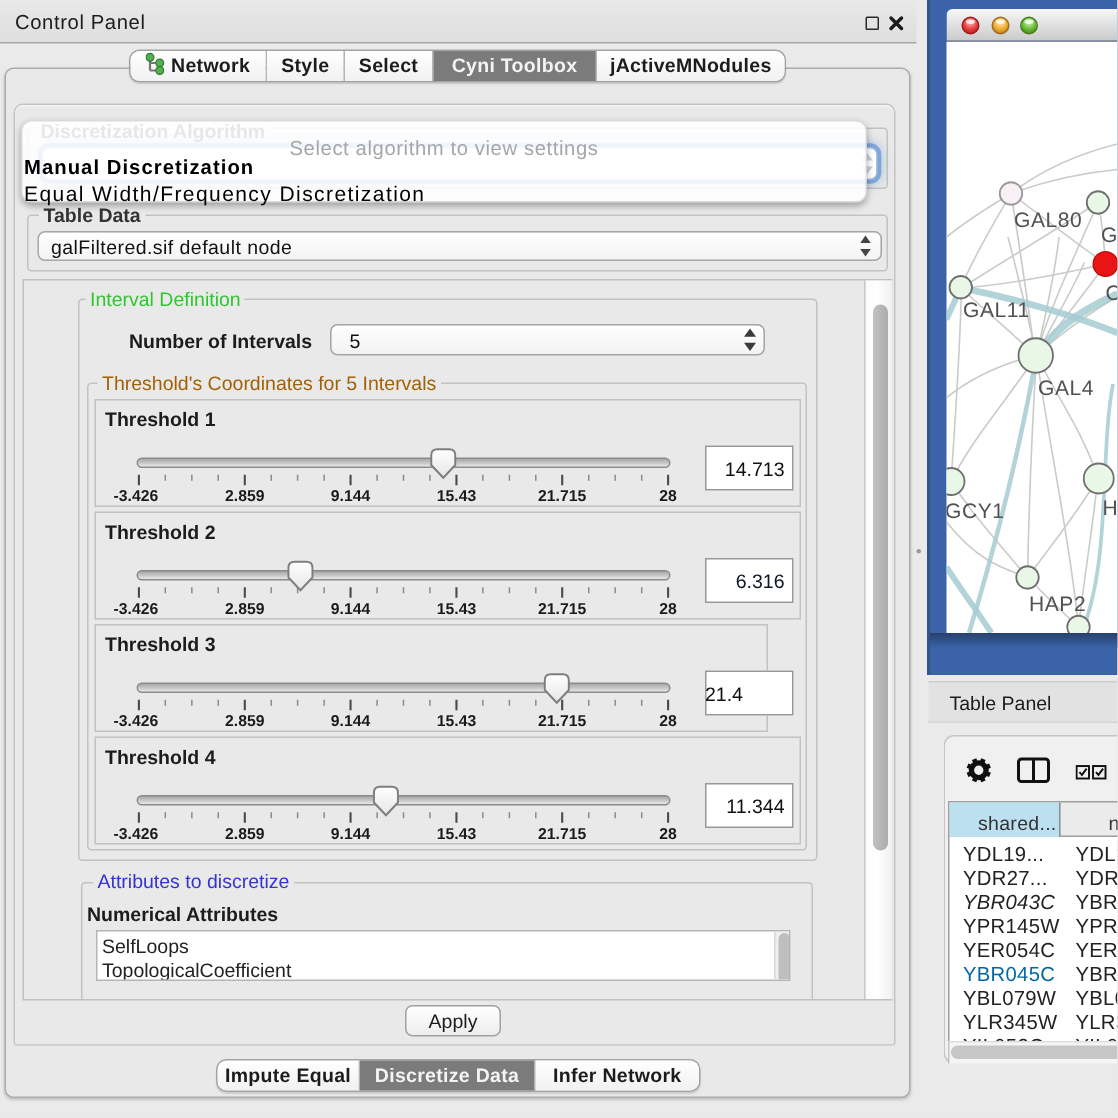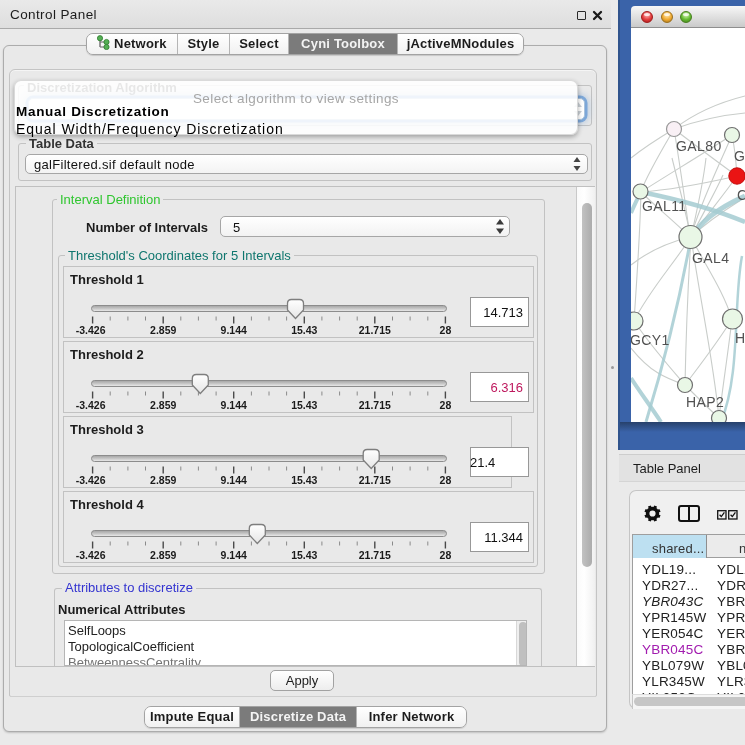--- a/index.html
+++ b/index.html
@@ -39,21 +39,21 @@
 <div class="grp" style="left:52px;top:199px;width:493px;height:375px;"></div>
 <div class="gtitle" style="left:57px;top:193px;color:#2FC62F;">Interval Definition</div>
 <div class="txt" style="left:86px;top:220px;font-size:13px;font-weight:bold;color:#1C1C1C;">Number of Intervals</div>
 <div class="ab" style="left:220px;top:216px;width:290px;height:21px;background:linear-gradient(#FFFFFF,#F2F2F2);border:1px solid #A6A6A6;border-radius:5px;"></div>
 <div class="txt" style="left:233px;top:220px;font-size:13px;color:#111;">5</div>
 <svg class="ab" style="left:494px;top:218px;" width="12" height="17">
       <path d="M6,1 L10,6.5 L2,6.5 Z" fill="#3A3A3A"></path>
       <path d="M6,16 L10,10.5 L2,10.5 Z" fill="#3A3A3A"></path>
     </svg>
 <div class="grp" style="left:58px;top:255px;width:480px;height:312px;"></div>
-<div class="gtitle" style="left:65px;top:249px;color:#0f766e;">Threshold's Coordinates for 5 Intervals</div>
+<div class="gtitle" style="left:65px;top:249px;color:#a16207;">Threshold's Coordinates for 5 Intervals</div>
 <svg width="0" height="0" style="position:absolute">
       <defs>
         <linearGradient id="tg" x1="0" y1="0" x2="0" y2="1">
           <stop offset="0" stop-color="#A2A2A2"></stop>
           <stop offset="0.55" stop-color="#C9C9C9"></stop>
           <stop offset="1" stop-color="#EFEFEF"></stop>
         </linearGradient>
         <linearGradient id="thg" x1="0" y1="0" x2="0" y2="1">
           <stop offset="0" stop-color="#FFFFFF"></stop>
           <stop offset="1" stop-color="#E6E6E6"></stop>
@@ -123,21 +123,21 @@
         <line x1="381.4" y1="49.5" x2="381.4" y2="56.5" stroke="#4A4A4A" stroke-width="1.4"></line>
         <text x="26.6" y="67" font-size="10.5" font-weight="bold" fill="#1A1A1A" text-anchor="middle" font-family="Liberation Sans,sans-serif">-3.426</text>
         <text x="99.2" y="67" font-size="10.5" font-weight="bold" fill="#1A1A1A" text-anchor="middle" font-family="Liberation Sans,sans-serif">2.859</text>
         <text x="169.7" y="67" font-size="10.5" font-weight="bold" fill="#1A1A1A" text-anchor="middle" font-family="Liberation Sans,sans-serif">9.144</text>
         <text x="240.3" y="67" font-size="10.5" font-weight="bold" fill="#1A1A1A" text-anchor="middle" font-family="Liberation Sans,sans-serif">15.43</text>
         <text x="310.8" y="67" font-size="10.5" font-weight="bold" fill="#1A1A1A" text-anchor="middle" font-family="Liberation Sans,sans-serif">21.715</text>
         <text x="381.4" y="67" font-size="10.5" font-weight="bold" fill="#1A1A1A" text-anchor="middle" font-family="Liberation Sans,sans-serif">28</text>
         <path d="M 128.3,36.5 L 128.3,36.5 Q 128.3,32.5 132.3,32.5 L 140.3,32.5 Q 144.3,32.5 144.3,36.5 L 144.3,43 L 136.3,51.5 L 128.3,43 Z" fill="url(#thg)" stroke="#7E7E7E" stroke-width="1.3"></path>
       </svg>
 <div class="ab" style="left:406px;top:30px;width:59px;height:30px;background:#FFF;border:1px solid #989898;"></div>
-<div class="txt" style="left:406px;top:38px;width:53px;text-align:right;font-size:13px;color:#be185d;">6.316</div>
+<div class="txt" style="left:406px;top:38px;width:53px;text-align:right;font-size:13px;color:#0f172a;">6.316</div>
 </div>
 <div class="ab" style="left:63px;top:416px;width:449px;height:72px;border:1px solid #C2C2C2;">
 <div class="txt" style="left:6px;top:5px;font-size:13px;font-weight:bold;color:#1C1C1C;">Threshold 3</div>
 <svg width="470" height="72" style="position:absolute;left:0;top:0;">
         <rect x="27.5" y="38.5" width="355" height="6" rx="3" fill="url(#tg)" stroke="#8C8C8C" stroke-width="1"></rect>
         <line x1="28.6" y1="49.5" x2="28.6" y2="56.5" stroke="#4A4A4A" stroke-width="1.4"></line>
         <line x1="46.2" y1="49.5" x2="46.2" y2="53.5" stroke="#8A8A8A" stroke-width="1"></line>
         <line x1="63.9" y1="49.5" x2="63.9" y2="53.5" stroke="#8A8A8A" stroke-width="1"></line>
         <line x1="81.5" y1="49.5" x2="81.5" y2="53.5" stroke="#8A8A8A" stroke-width="1"></line>
         <line x1="99.2" y1="49.5" x2="99.2" y2="56.5" stroke="#4A4A4A" stroke-width="1.4"></line>
@@ -200,21 +200,21 @@
         <text x="310.8" y="67" font-size="10.5" font-weight="bold" fill="#1A1A1A" text-anchor="middle" font-family="Liberation Sans,sans-serif">21.715</text>
         <text x="381.4" y="67" font-size="10.5" font-weight="bold" fill="#1A1A1A" text-anchor="middle" font-family="Liberation Sans,sans-serif">28</text>
         <path d="M 185.3,36.5 L 185.3,36.5 Q 185.3,32.5 189.3,32.5 L 197.3,32.5 Q 201.3,32.5 201.3,36.5 L 201.3,43 L 193.3,51.5 L 185.3,43 Z" fill="url(#thg)" stroke="#7E7E7E" stroke-width="1.3"></path>
       </svg>
 <div class="ab" style="left:406px;top:30px;width:59px;height:30px;background:#FFF;border:1px solid #989898;"></div>
 <div class="txt" style="left:406px;top:38px;width:53px;text-align:right;font-size:13px;color:#111;">11.344</div>
 </div>
 <div class="grp" style="left:54px;top:588px;width:488px;height:78px;border-bottom:none;border-bottom-left-radius:0;border-bottom-right-radius:0;"></div>
 <div class="gtitle" style="left:62px;top:581px;color:#3434D0;">Attributes to discretize</div>
 <div class="txt" style="left:58px;top:602px;font-size:13px;font-weight:bold;color:#1C1C1C;">Numerical Attributes</div>
-<div class="ab" style="left:64px;top:620px;width:463px;height:46px;background:#FFF;border:1px solid #B5B5B5;overflow:hidden;">
+<div class="ab" style="left:64px;top:620px;width:463px;height:34px;background:#FFF;border:1px solid #B5B5B5;overflow:hidden;">
       <div class="txt" style="left:3px;top:2px;font-size:13px;color:#222;">SelfLoops</div>
       <div class="txt" style="left:3px;top:18px;font-size:13px;color:#222;">TopologicalCoefficient</div>
       <div class="txt" style="left:3px;top:34px;font-size:13px;color:#737373;">BetweennessCentrality</div>
       <div class="ab" style="left:451px;top:0;width:12px;height:46px;background:#EFEFEF;border-left:1px solid #D8D8D8;"></div>
       <div class="ab" style="left:454px;top:1px;width:8px;height:44px;background:#BFBFBF;border-radius:4px;"></div>
     </div>
 <div class="ab" style="left:16px;top:666px;width:560px;height:2px;background:#E9E9E9;border-top:1px solid #C0C0C0;"></div>
 <div class="ab" style="left:270px;top:670px;width:64px;height:21px;background:linear-gradient(#FFFFFF,#EDEDED);border:1px solid #A2A2A2;border-radius:5px;text-align:center;font-size:13px;color:#1C1C1C;line-height:19px;">Apply</div>
 <div class="ab" style="left:10px;top:696px;width:586px;height:1px;background:#CFCFCF;"></div>
 <div class="ab" style="left:144px;top:706px;width:323px;height:22px;border:1px solid #A3A3A3;border-radius:7px;box-shadow:0 1px 1px rgba(0,0,0,0.12);"></div>
@@ -331,21 +331,21 @@
 <div class="txt" style="left:9px;top:4px;font-size:13.5px;letter-spacing:0.2px;color:#222;">YDL19...</div>
 <div class="txt" style="left:84px;top:4px;font-size:13.5px;letter-spacing:0.2px;color:#222;">YDL1</div>
 <div class="txt" style="left:9px;top:20px;font-size:13.5px;letter-spacing:0.2px;color:#222;">YDR27...</div>
 <div class="txt" style="left:84px;top:20px;font-size:13.5px;letter-spacing:0.2px;color:#222;">YDR2</div>
 <div class="txt" style="left:9px;top:36px;font-size:13.5px;letter-spacing:0.2px;color:#222;font-style:italic;">YBR043C</div>
 <div class="txt" style="left:84px;top:36px;font-size:13.5px;letter-spacing:0.2px;color:#222;">YBR0</div>
 <div class="txt" style="left:9px;top:52px;font-size:13.5px;letter-spacing:0.2px;color:#222;">YPR145W</div>
 <div class="txt" style="left:84px;top:52px;font-size:13.5px;letter-spacing:0.2px;color:#222;">YPR1</div>
 <div class="txt" style="left:9px;top:68px;font-size:13.5px;letter-spacing:0.2px;color:#222;">YER054C</div>
 <div class="txt" style="left:84px;top:68px;font-size:13.5px;letter-spacing:0.2px;color:#222;">YER0</div>
-<div class="txt" style="left:9px;top:84px;font-size:13.5px;letter-spacing:0.2px;color:#a21caf;">YBR045C</div>
+<div class="txt" style="left:9px;top:84px;font-size:13.5px;letter-spacing:0.2px;color:#0369a1;">YBR045C</div>
 <div class="txt" style="left:84px;top:84px;font-size:13.5px;letter-spacing:0.2px;color:#222;">YBR0</div>
 <div class="txt" style="left:9px;top:100px;font-size:13.5px;letter-spacing:0.2px;color:#222;">YBL079W</div>
 <div class="txt" style="left:84px;top:100px;font-size:13.5px;letter-spacing:0.2px;color:#222;">YBL0</div>
 <div class="txt" style="left:9px;top:116px;font-size:13.5px;letter-spacing:0.2px;color:#222;">YLR345W</div>
 <div class="txt" style="left:84px;top:116px;font-size:13.5px;letter-spacing:0.2px;color:#222;">YLR3</div>
 <div class="txt" style="left:9px;top:132px;font-size:13.5px;letter-spacing:0.2px;color:#222;">YIL052C</div>
 <div class="txt" style="left:84px;top:132px;font-size:13.5px;letter-spacing:0.2px;color:#222;">YIL0</div>
 </div>
 <div class="ab" style="left:632px;top:694px;width:113px;height:15px;background:#F5F5F5;border-left:1px solid #C5C5C5;border-top:1px solid #DDD;"></div>
 <div class="ab" style="left:634px;top:697px;width:111px;height:9px;background:#C6C6C6;border-radius:4.5px 0 0 4.5px;"></div>

